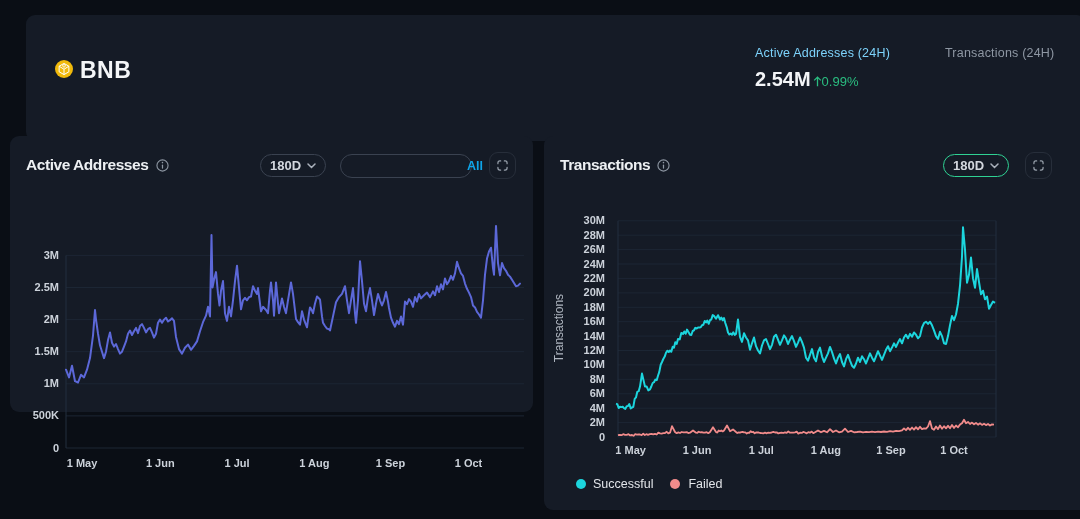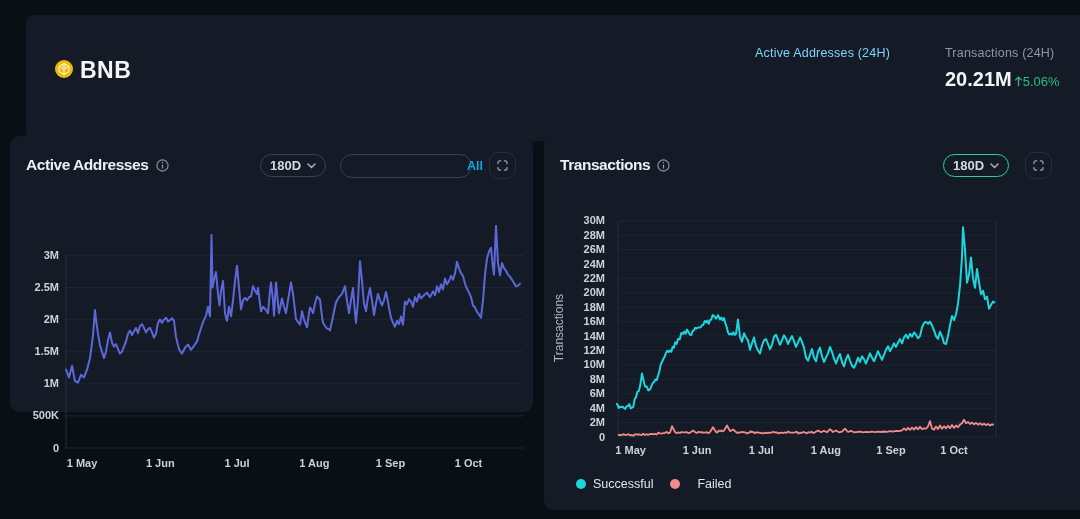--- a/index.html
+++ b/index.html
@@ -15,29 +15,29 @@
     <circle cx="10" cy="10" r="10" fill="#f0b90b"></circle>
     <g stroke="#fff" stroke-width="1.1" fill="none">
       <path d="M10 3.8 L15.4 6.9 L15.4 13.1 L10 16.2 L4.6 13.1 L4.6 6.9 Z"></path>
       <path d="M10 10.3 L10 16.2 M10 10.3 L15.4 6.9 M10 10.3 L4.6 6.9"></path>
       <path d="M10 4.8 L11.8 6.5 L10 8.2 L8.2 6.5 Z"></path>
     </g>
   </svg>
   <div class="abs" style="left:54px;top:41px;font-size:23px;font-weight:700;color:#f4f6f8;letter-spacing:.5px;line-height:1.25">BNB</div>
 
   <div class="abs" style="left:729px;top:31px;font-size:12.5px;color:#7dd3fc;letter-spacing:.2px">Active Addresses (24H)</div>
-
-  <div class="abs" style="left:919px;top:31px;font-size:12.5px;color:#8e97a3;letter-spacing:.2px">Transactions (24H)</div>
-  <div class="abs" style="left:919px;top:53px;display:flex;align-items:baseline">
-    <span style="font-size:20px;font-weight:700;color:#f3f5f7">20.21M</span>
+  <div class="abs" style="left:729px;top:53px;display:flex;align-items:baseline">
+    <span style="font-size:20px;font-weight:700;color:#f3f5f7">2.54M</span>
       <svg width="9" height="11" viewBox="0 0 9 11" style="margin-left:2px;align-self:center;margin-top:3px">
         <path d="M4.5 10.3 V1.6 M1.2 4.4 L4.5 1.1 L7.8 4.4" stroke="#2abd80" stroke-width="1.3" fill="none"></path>
       </svg>
-    <span style="font-size:13px;font-weight:500;color:#2abd80">5.06%</span>
+    <span style="font-size:13px;font-weight:500;color:#2abd80">0.99%</span>
   </div>
+
+  <div class="abs" style="left:919px;top:31px;font-size:12.5px;color:#8e97a3;letter-spacing:.2px">Transactions (24H)</div>
 </div>
 
 <div class="card" style="left:10px;top:136px;width:523px;height:276px">
   <div class="abs" style="left:16px;top:20px;font-size:15.5px;font-weight:700;color:#edf0f3;letter-spacing:-0.45px">Active Addresses</div>
   <svg class="abs" style="left:146px;top:23px" width="13" height="13" viewBox="0 0 14 14">
     <circle cx="7" cy="7" r="6" fill="none" stroke="#8e97a3" stroke-width="1.2"></circle>
     <rect x="6.35" y="6" width="1.3" height="4.4" rx="0.6" fill="#8e97a3"></rect>
     <circle cx="7" cy="3.9" r="0.85" fill="#8e97a3"></circle>
   </svg>
 
@@ -145,15 +145,15 @@
 <text x="410" y="318" text-anchor="middle" font-size="11" font-weight="700" fill="#ccd2da">1 Oct</text>
 <text x="19" y="192" text-anchor="middle" font-size="12" fill="#aeb5bf" transform="rotate(-90 19 192)">Transactions</text>
 <polyline points="74,299.2 75.8,298.8 77.5,299.2 79.2,298.2 81,298.8 82.8,298.8 84.5,298.2 86.2,299.4 88,299.0 89.6,299.8 91.2,298.1 92.8,298.6 94.4,298.5 96,298.5 97.6,299.1 99.2,297.7 100.8,299.0 102.4,298.2 104,298.8 105.8,298.1 107.5,297.8 109.2,298.4 111,297.8 112.7,298.5 114.3,296.6 116,297.4 117.7,297.6 119.3,297.2 121,297.0 122.7,295.8 124.3,297.3 126,296.7 128,290.2 131,296.0 132.7,297.2 134.3,296.4 136,297.0 137.7,296.0 139.3,296.4 141,296.3 142.7,296.1 144.3,297.0 146,296.7 149,294.5 152,296.7 153.3,296.8 154.7,295.7 156,296.3 157.7,296.1 159.3,296.7 161,296.7 162.7,296.2 164.3,297.2 166,296.0 169,291.3 172,296.0 173.3,296.6 174.7,294.5 176,295.2 177.3,294.4 178.7,295.4 180,294.5 183,289.5 186,295.2 189,293.4 192,296.0 193.3,297.0 194.7,296.4 196,296.7 197.3,296.2 198.7,296.0 200,296.3 201.3,296.4 202.7,297.5 204,296.7 205.3,296.8 206.7,295.2 208,296.2 209.3,296.0 210.7,297.3 212,296.5 213.3,296.5 214.7,296.5 216,297.0 217.7,297.1 219.3,297.3 221,296.7 222.7,297.3 224.3,296.6 226,296.8 227.7,296.5 229.3,295.9 231,296.5 232.7,296.3 234.3,297.4 236,296.8 237.7,296.6 239.3,297.0 241,296.3 242.7,296.9 244.3,295.4 246,296.7 247.7,296.6 249.3,296.6 251,296.3 252.7,295.7 254.3,297.6 256,296.7 257.7,296.9 259.3,295.9 261,296.5 262.7,297.4 264.3,296.1 266,296.7 267.7,295.6 269.3,297.2 271,296.3 274,294.5 277,296.3 280,294.9 283,296.3 286,293.1 289,296.0 292,294.5 295,296.3 298,295.6 301,292.7 304,296.0 307,294.9 310,296.3 313,296.0 316,295.6 319,296.3 322,295.8 325,296.2 328,295.7 331,296.1 334,295.7 337,296.0 340,295.5 343,295.8 346,295.2 349,295.6 352,294.9 355,295.2 358,294.4 360,292.4 362,294.2 364,291.8 366,293.8 368,291.5 370,293.6 372,291.1 374,293.4 376,290.8 378,293.1 380,292.4 382,292.7 384,290.5 386,285.1 388,292.4 390,293.8 392,290.5 394,293.1 396,289.5 398,292.7 400,290.2 402,292.4 404,289.8 406,292.2 408,288.9 410,292.0 412,289.5 414,291.3 416,288.6 418,287.3 420,283.7 422,287.2 424,285.9 426,288.0 428,286.6 430,288.3 432,286.9 434,288.7 436,287.3 438,288.9 440,287.7 442,289.1 444,288.0 446,289.5 448,288.4 450,288.7" fill="none" stroke="#f18b8b" stroke-width="1.8" stroke-linejoin="round"></polyline>
 <polyline points="72,267.8 73.3,268.1 74.7,272.0 76,270.7 77.3,271.1 78.7,270.7 80,272.2 81.3,272.9 82.7,270.2 84,270.0 85.3,268.0 86.7,272.5 88,271.5 89.3,270.8 90.7,262.9 92,261.4 93.3,255.8 94.7,255.2 96,250.6 98,237.6 101,250.6 102.7,250.6 104.3,254.4 106,253.4 107.3,250.5 108.7,247.0 110,246.2 111.3,243.6 112.7,244.2 114,239.7 115.3,235.9 116.7,228.7 118,226.0 119.3,223.0 120.7,220.6 122,216.7 123.3,214.7 124.7,216.0 126,214.5 127.3,215.8 128.7,210.7 130,211.6 131.3,206.2 132.7,208.0 134,203.0 135.7,203.4 137.3,197.0 139,197.9 140.3,195.5 141.7,197.8 143,193.6 146,198.7 147.3,199.0 148.7,195.0 150,194.3 151.3,191.8 152.7,192.5 154,191.5 155.3,191.4 156.7,191.2 158,189.3 159.3,188.8 160.7,185.0 162,186.4 163.3,184.6 164.7,187.8 166,184.2 167.3,183.5 168.7,179.1 170,179.9 172,182.8 174,179.2 176,183.5 177.3,181.5 178.7,184.3 180,182.1 181.3,187.0 182.7,191.1 184,196.5 185.3,198.5 186.7,197.5 188,198.7 189.3,196.3 190.7,198.9 192,197.9 194,183.5 196,200.8 198,205.9 200,197.2 202,201.5 204,204.4 206,213.8 208,207.3 210,201.5 212,210.2 214,214.5 216,217.4 218,209.5 220,204.4 222,203.0 224,208.0 226,213.1 228,208.8 230,200.8 232,198.7 234,203.7 236,208.8 238,204.4 240,199.4 242,202.3 244,208.0 246,203.7 248,200.1 250,205.1 252,210.9 254,206.6 256,201.5 258,205.9 260,211.6 262,221.7 264,224.6 266,218.8 268,213.1 270,221.7 272,225.3 274,216.0 276,211.6 278,220.3 280,226.0 282,221.7 284,217.4 286,210.9 288,216.0 290,222.4 292,227.5 294,221.7 296,218.1 298,226.0 300,230.4 302,223.2 304,218.8 306,224.6 308,229.7 310,231.8 312,227.5 314,221.7 316,226.0 318,220.3 320,223.2 322,227.5 324,222.4 326,217.4 328,221.7 330,225.3 332,220.3 334,215.2 336,219.6 338,223.9 340,218.8 342,213.8 344,210.2 346,215.2 348,211.6 350,207.3 352,210.9 354,206.6 356,203.0 358,207.3 360,201.5 362,198.7 364,202.3 366,197.9 368,200.8 370,196.5 372,198.7 374,202.3 376,200.1 378,191.5 380,187.1 382,185.7 384,187.9 386,185.7 388,189.3 390,194.3 392,200.1 394,203.0 396,195.8 398,200.1 400,207.3 402,208.0 404,200.1 406,189.3 408,179.9 410,184.2 412,178.5 414,167.7 416,149.7 418,120.8 419,91.3 421,113.6 423,146.8 425,138.8 427,121.5 429,142.4 431,151.8 433,133.1 435,146.0 437,158.3 439,154.7 441,163.3 443,160.5 445,172.7 447,169.1 449,165.5 451,166.9" fill="none" stroke="#1cd5dd" stroke-width="2" stroke-linejoin="round"></polyline>
 </svg>
 
   <div class="abs" style="left:32px;top:341px;display:flex;align-items:center;font-size:12.5px;color:#e2e5e9">
     <span style="width:10px;height:10px;border-radius:50%;background:#1cd5dd;display:inline-block"></span>
     <span style="margin-left:7px">Successful</span>
     <span style="width:10px;height:10px;border-radius:50%;background:#f18b8b;display:inline-block;margin-left:17px"></span>
-    <span style="margin-left:17px">Failed</span>
+    <span style="margin-left:8px">Failed</span>
   </div>
 </div>
 
 </body></html>

